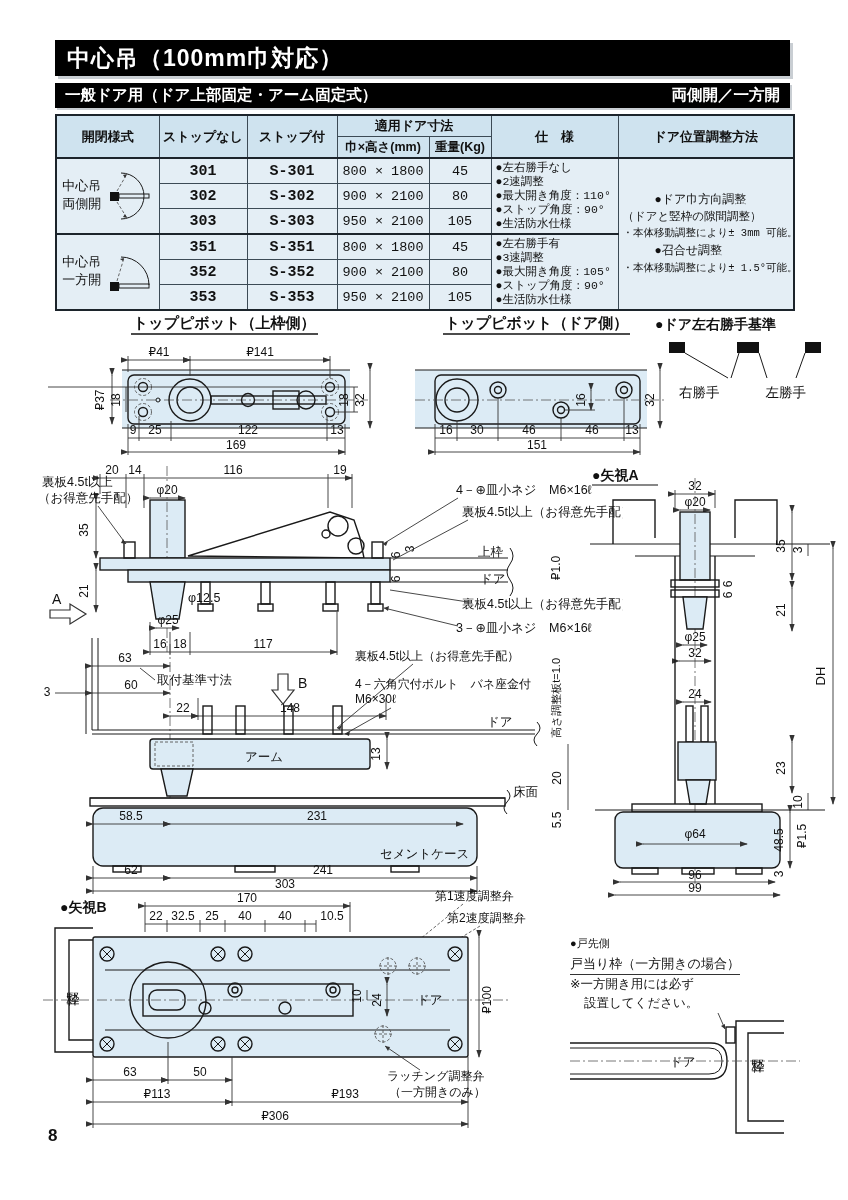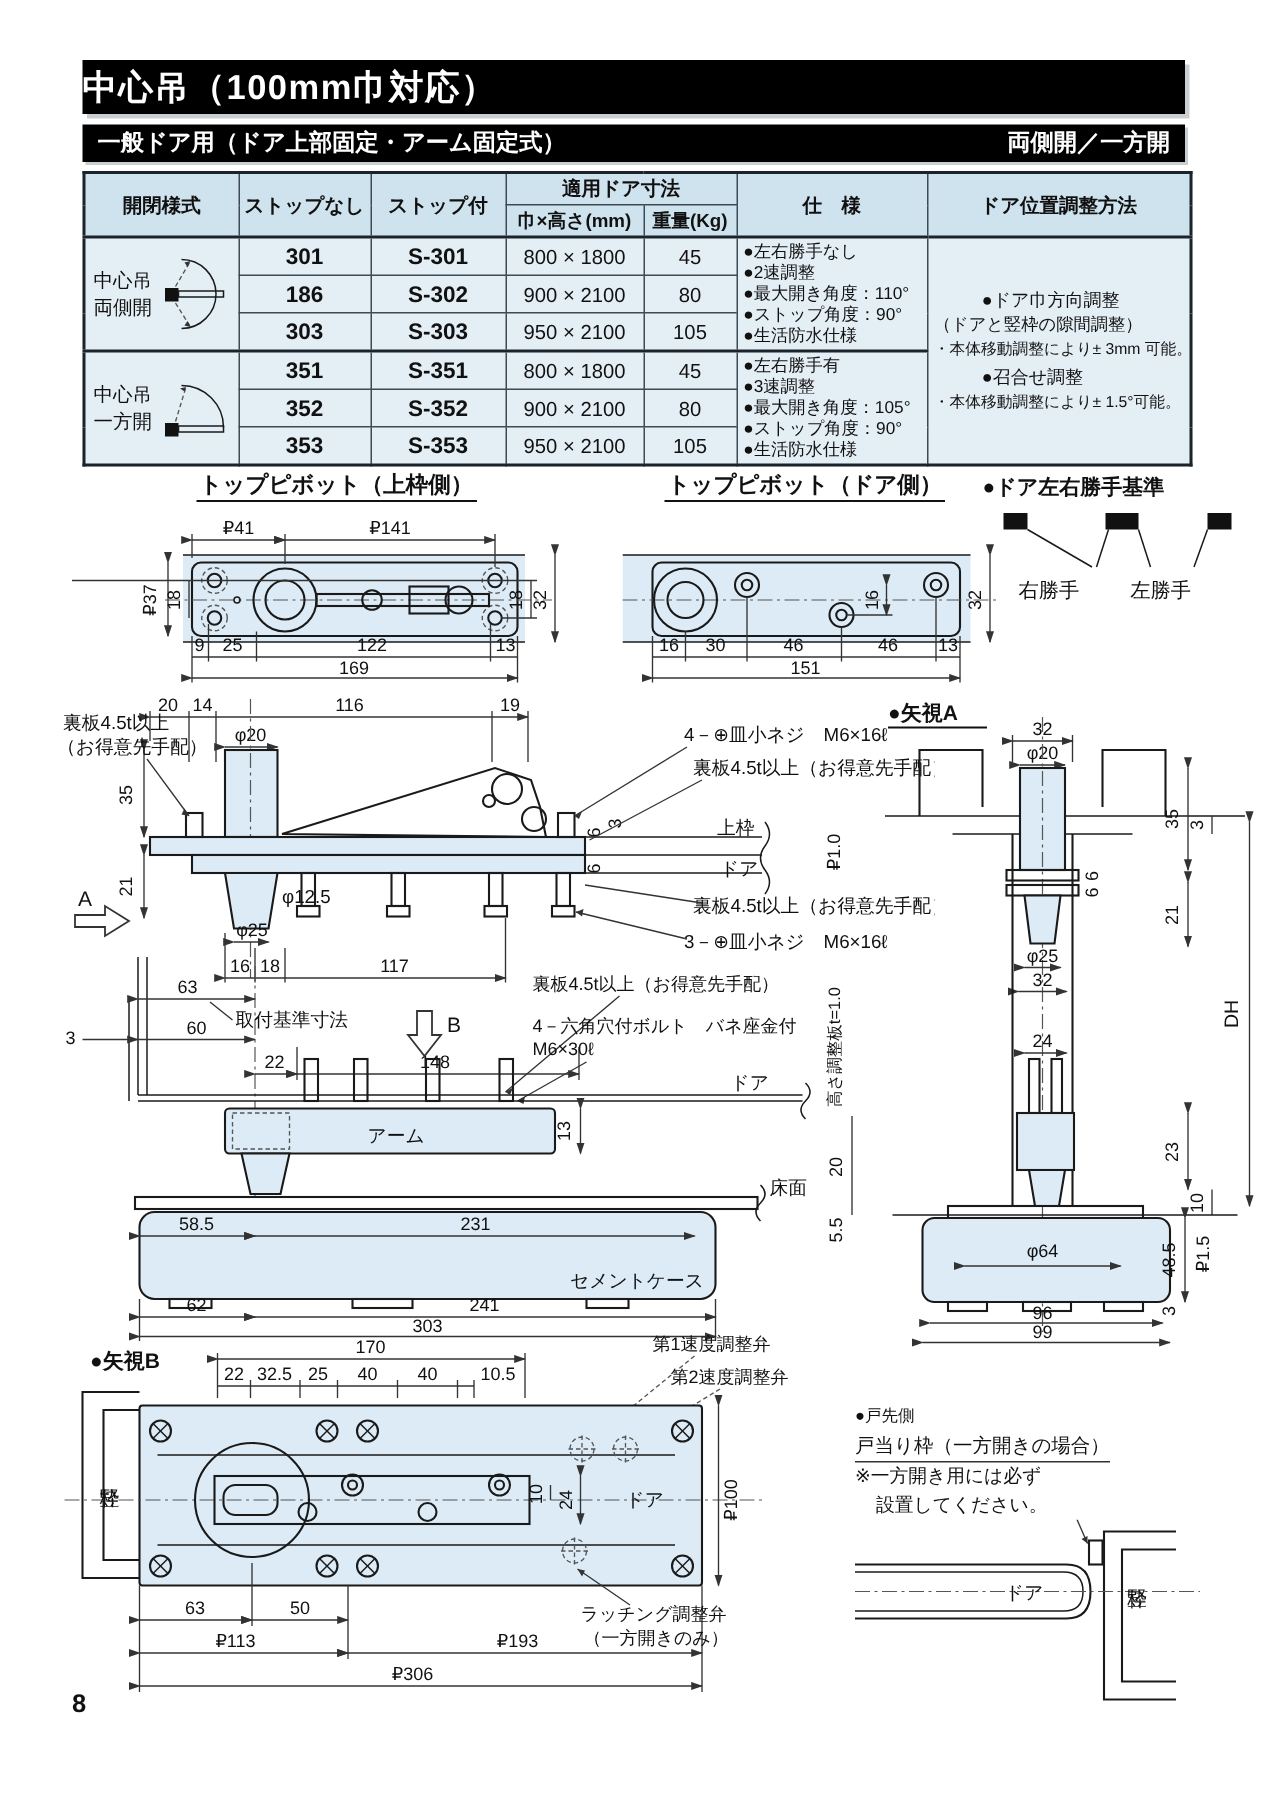--- a/index.html
+++ b/index.html
@@ -1,34 +1,34 @@
 <!DOCTYPE html>
 <html><head>
 <meta charset="utf-8">
 <style>
   html,body{margin:0;padding:0;background:#fff;}
   body{font-family:"Liberation Sans","DejaVu Sans",sans-serif;color:#111;}
   .page{position:relative;width:848px;height:1200px;background:#fff;overflow:hidden;}
   .abs{position:absolute;}
   
   .bar1{left:55px;top:40px;width:735px;height:36px;background:#000;color:#fff;
-        display:flex;align-items:center;box-sizing:border-box;
+        display:flex;align-items:center;padding-left:12px;box-sizing:border-box;
         font-size:23px;font-weight:bold;box-shadow:3px 3px 0 #c9ced3;letter-spacing:1px;}
   .bar2{left:55px;top:83px;width:735px;height:25px;background:#000;color:#fff;
         display:flex;align-items:center;justify-content:space-between;
         padding:0 10px 0 10px;box-sizing:border-box;font-size:15.5px;font-weight:bold;
         box-shadow:2px 2px 0 #c9ced3;gap:20px;}
   
   .spec-table{left:55px;top:114px;width:738px;border-collapse:collapse;table-layout:fixed;
         font-size:13px;background:#e4eef5;}
   .spec-table th,.spec-table td{border:1px solid #3c4a55;text-align:center;padding:0;vertical-align:middle;}
   .spec-table th{background:#cfe3ef;font-weight:bold;font-size:13px;}
   .spec-table .hr1 th{height:20px;}
   .spec-table .hr2 th{height:20px;font-size:12.5px;}
-  .spec-table td{height:24px;}
+  .spec-table td{height:24px;font-family:Liberation Mono, monospace;}
   .spec-table .num{font-weight:bold;font-size:15px;}
   .spec-table .val{font-size:13.5px;}
   .spec-table tr.inner td{border-top:1px solid #9db3c2;}
   .spec-table tr.gsep td{border-top:2px solid #1c242b;}
   .spec-table{border:2px solid #1c242b;}
   .stylecell{font-size:13px;}
   .stylewrap{display:flex;align-items:center;justify-content:center;gap:6px;}
   .stylename{text-align:left;line-height:1.35;font-size:13px;}
   .speccell div{text-align:left;font-size:11.5px;line-height:1.22;padding-left:4px;white-space:nowrap;}
   .adjcell div{text-align:left;padding-left:4px;white-space:nowrap;}
@@ -42,21 +42,21 @@
   .fl{fill:#dcebf5;stroke:#1a1a1a;stroke-width:1.4;}
   .fl2{fill:#dcebf5;stroke:none;}
   .dl{stroke:#333;stroke-width:0.9;fill:none;}
   .cl{stroke:#555;stroke-width:0.8;stroke-dasharray:10 3 2 3;fill:none;}
   .dsh{stroke:#555;stroke-width:0.9;stroke-dasharray:3 2;fill:none;}
   text.dim{font-size:12px;fill:#111;text-anchor:middle;}
   text.lb{font-size:12.5px;fill:#111;}
   text.tt{font-size:15px;font-weight:bold;fill:#111;}
   .hand{left:655px;top:316px;width:192px;}
   .hand-title{font-size:14px;font-weight:bold;margin-bottom:4px;}
-  .hand-labels{display:flex;gap:34px;padding-left:24px;font-size:13.5px;margin-top:-4px;}
+  .hand-labels{display:flex;gap:46px;padding-left:24px;font-size:13.5px;margin-top:-4px;}
   .hand-note{font-size:12px;line-height:1.55;margin-top:6px;}
   .hand-note .ind{padding-left:12px;}
   .ts{left:570px;top:888px;width:278px;}
   .ts-title{font-size:11px;font-weight:normal;margin-top:48px;}
   .ts-l1{font-size:13px;margin-top:4px;border-bottom:1px solid #333;display:inline-block;padding-bottom:1px;}
   .ts-n{font-size:12.5px;line-height:1.5;}
   .ts-n2{padding-left:14px;font-size:12.5px;line-height:1.5;}
   .pageno{left:48px;top:1126px;font-size:17px;font-weight:bold;}
 </style>
 </head>
@@ -123,21 +123,21 @@
       </td>
       <td rowspan="6" class="adjcell">
         <div class="b">●ドア巾方向調整</div>
         <div class="p">（ドアと竪枠の隙間調整）</div>
         <div class="s">・本体移動調整により± 3mm 可能。</div>
         <div class="b">●召合せ調整</div>
         <div class="s">・本体移動調整により± 1.5°可能。</div>
       </td>
     </tr>
     <tr class="inner">
-      <td class="num">186</td>
+      <td class="num">302</td>
       <td class="num">S-302</td>
       <td class="val">900 × 2100</td>
       <td class="val">80</td>
     </tr>
     <tr class="inner">
       <td class="num">303</td>
       <td class="num">S-303</td>
       <td class="val">950 × 2100</td>
       <td class="val">105</td>
     </tr>

